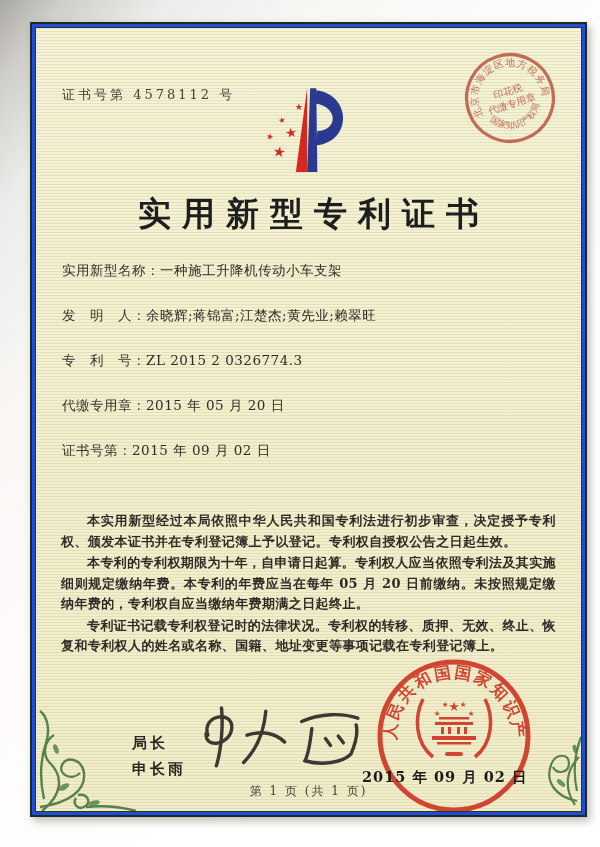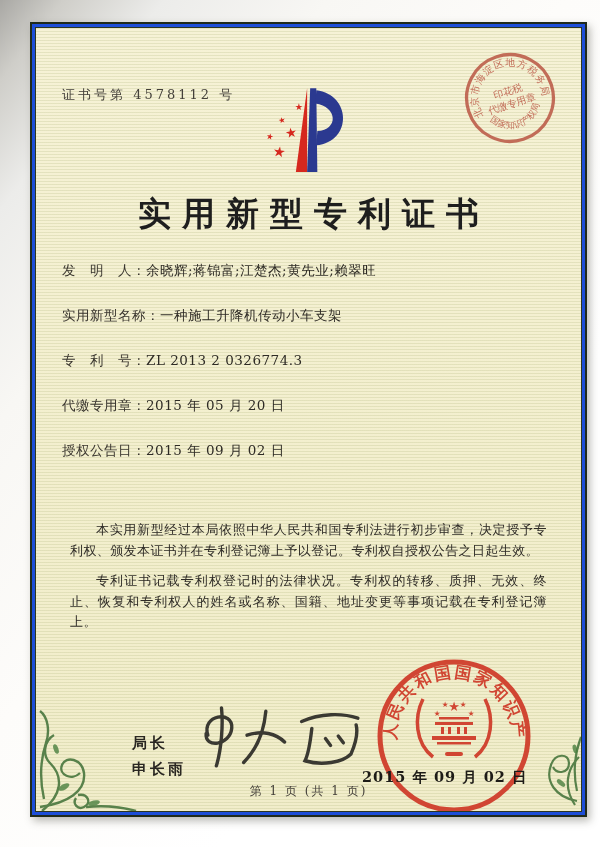--- a/index.html
+++ b/index.html
@@ -33,21 +33,21 @@
     font-size:33px;font-weight:700;color:#1e1e1e;letter-spacing:11px;text-indent:11px;margin-top:16px;
   }
   .fields{position:absolute;left:26px;right:20px;top:234px;}
   .field{height:45px;font-size:13.5px;color:#33302a;letter-spacing:.5px;}
   .flabel{color:#3a362f;}
   .fvalue{color:#2e2b25;}
   .paras{
     position:absolute;left:24px;right:24px;top:482px;
     font-size:13px;line-height:20.5px;color:#2e2b26;text-align:justify;
   }
-  .paras p{margin:10px;text-indent:2em;letter-spacing:.4px;}
+  .paras p{margin:1px;text-indent:2em;letter-spacing:.4px;font-weight:bold;}
   .director{
     position:absolute;left:51px;top:702px;font-size:15px;color:#2a2722;
     line-height:26px;letter-spacing:3px;font-weight:600;margin-left:45px;
   }
   .sig{position:absolute;left:148px;top:668px;width:196px;height:92px;z-index:6;}
   .seal{position:absolute;left:333px;top:623px;width:170px;height:170px;z-index:3;opacity:.93;}
   .seal-date{
     position:absolute;left:326px;top:740px;z-index:5;
     font-size:14.5px;font-weight:700;color:#1d1b17;letter-spacing:1px;
   }
@@ -95,38 +95,39 @@
         <text x="20" y="56" font-size="8" transform="rotate(12 20 56)">★</text>
         <text x="42" y="54" font-size="13" transform="rotate(-10 42 54)">★</text>
         <text x="29" y="73" font-size="14" transform="rotate(8 29 73)">★</text>
       </g>
     </svg>
 
     <div class="title">实用新型专利证书</div>
 
     <div class="fields">
       <div class="field">
+        <span class="flabel">实用新型名称：</span><span class="fvalue">一种施工升降机传动小车支架</span>
+      </div>
+      <div class="field">
         <span class="flabel">发　明　人：</span><span class="fvalue">余晓辉;蒋锦富;江楚杰;黄先业;赖翠旺</span>
       </div>
       <div class="field">
-        <span class="flabel">实用新型名称：</span><span class="fvalue">一种施工升降机传动小车支架</span>
-      </div>
-      <div class="field">
-        <span class="flabel">专　利　号：</span><span class="fvalue">ZL 2013 2 0326774.3</span>
+        <span class="flabel">专　利　号：</span><span class="fvalue">ZL 2015 2 0326774.3</span>
       </div>
       <div class="field">
         <span class="flabel">代缴专用章：</span><span class="fvalue">2015 年 05 月 20 日</span>
       </div>
       <div class="field">
-        <span class="flabel">授权公告日：</span><span class="fvalue">2015 年 09 月 02 日</span>
+        <span class="flabel">证书号第：</span><span class="fvalue">2015 年 09 月 02 日</span>
       </div>
     </div>
 
     <div class="paras">
       <p>本实用新型经过本局依照中华人民共和国专利法进行初步审查，决定授予专利权、颁发本证书并在专利登记簿上予以登记。专利权自授权公告之日起生效。</p>
+      <p>本专利的专利权期限为十年，自申请日起算。专利权人应当依照专利法及其实施细则规定缴纳年费。本专利的年费应当在每年 05 月 20 日前缴纳。未按照规定缴纳年费的，专利权自应当缴纳年费期满之日起终止。</p>
       <p>专利证书记载专利权登记时的法律状况。专利权的转移、质押、无效、终止、恢复和专利权人的姓名或名称、国籍、地址变更等事项记载在专利登记簿上。</p>
     </div>
 
     <div class="director">
       <div>局长</div>
       <div>申长雨</div>
     </div>
 
     <svg class="sig" viewBox="0 0 230 100">
       <g fill="none" stroke="#1c1b19" stroke-width="4" stroke-linecap="round" opacity=".85">

